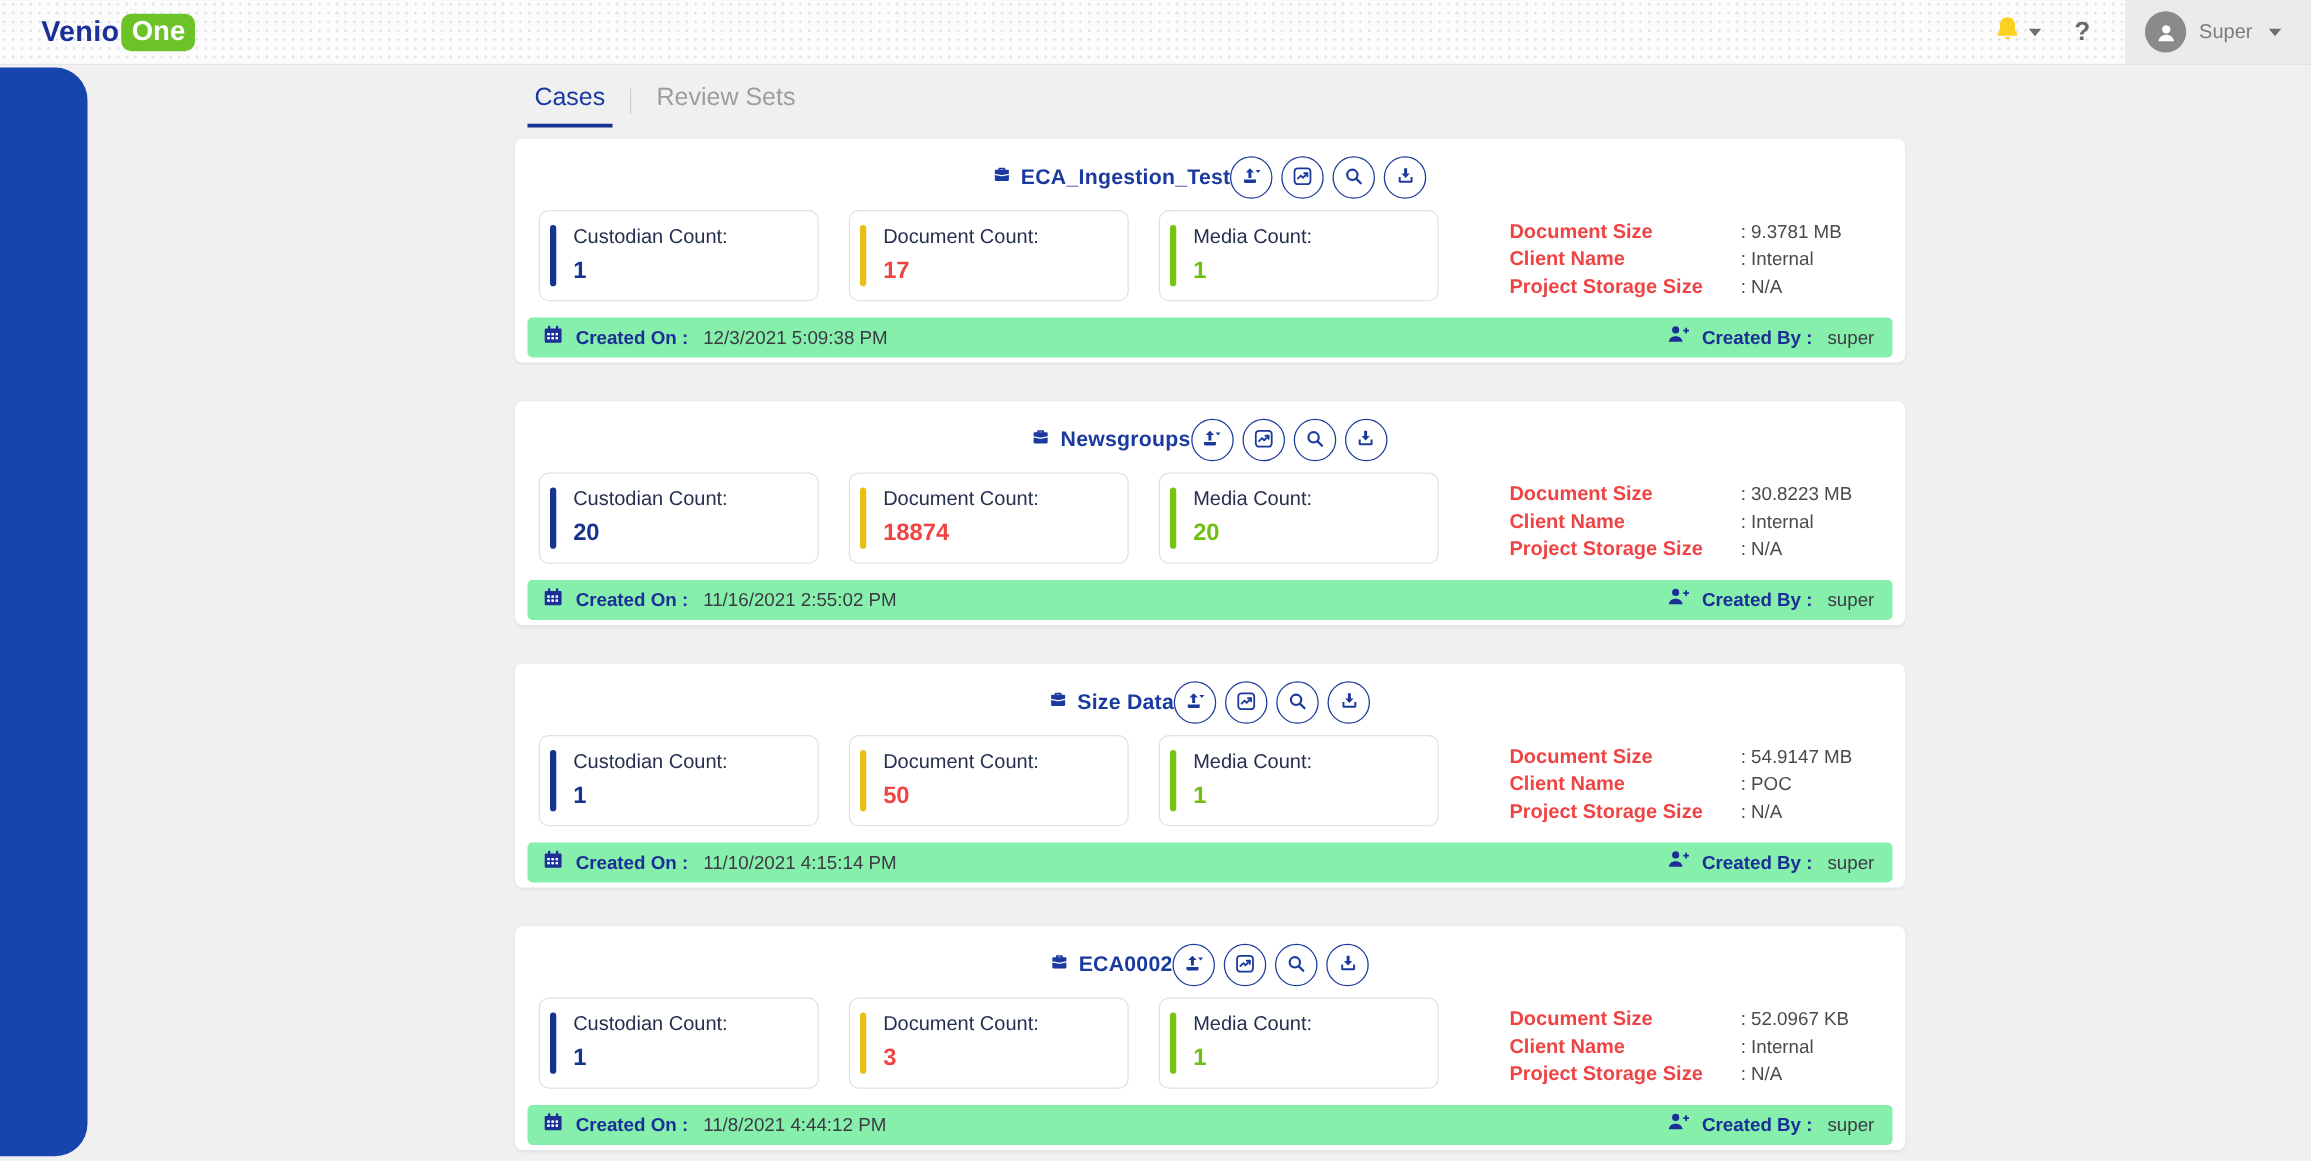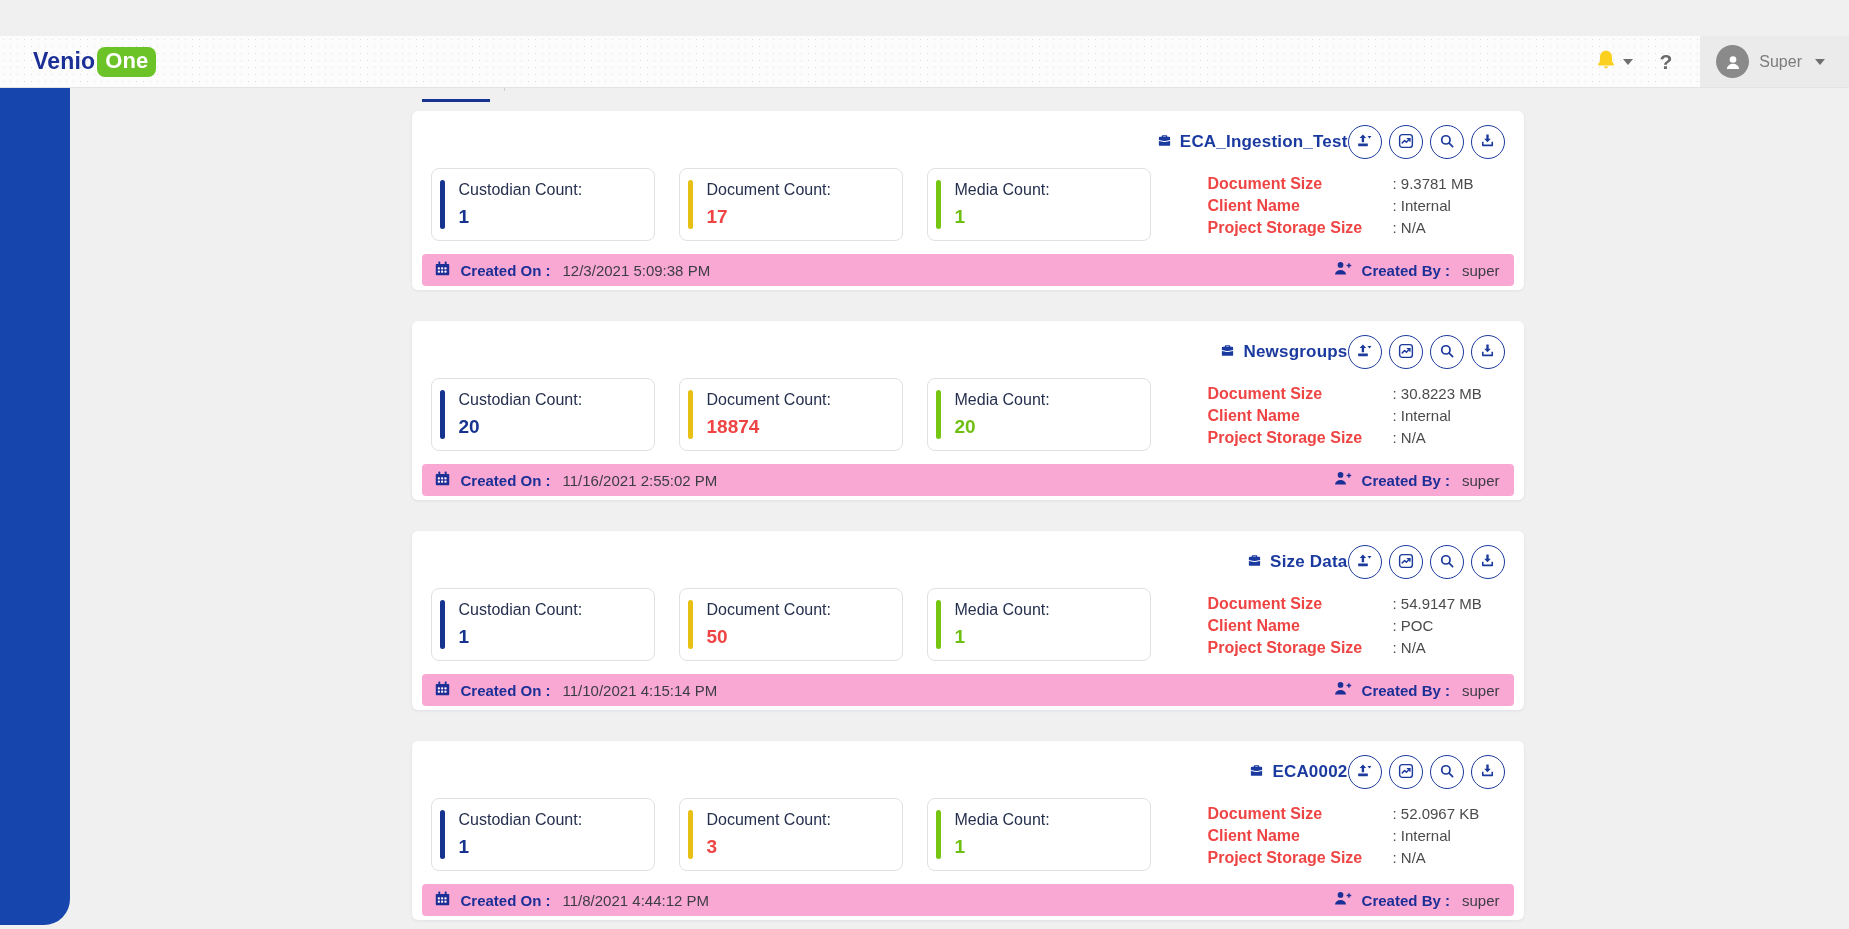--- a/index.html
+++ b/index.html
@@ -3,21 +3,21 @@
 <meta charset="utf-8">
 <style>
   * { margin:0; padding:0; box-sizing:border-box; }
   html,body { width:1849px; height:929px; overflow:hidden;
     font-family:"Liberation Sans", sans-serif; background:#f0f0f1; }
 
   
   .header { position:relative; height:52px; background:#fcfcfc;
     background-image:radial-gradient(#dadde6 0.9px, transparent 0.9px);
     background-size:7px 7px; border-bottom:1px solid #e4e4e6;
-    display:flex; align-items:center; z-index:10;margin-top:36px; }
+    display:flex; align-items:center; z-index:10; }
   .logo { display:flex; align-items:center; margin-left:33px; }
   .logo-venio { font-size:23px; font-weight:800; color:#1b2f96; letter-spacing:0.2px; }
   .logo-one { font-size:22px; font-weight:700; color:#ffffff; background:#6cc327;
     border-radius:8px; padding:1px 8px 3px; margin-left:2px; }
   .header-right { margin-left:auto; display:flex; align-items:center; height:100%; }
   .bell-wrap { display:flex; align-items:center; margin-right:26px; cursor:pointer; }
   .caret { width:0; height:0; border-left:5px solid transparent;
     border-right:5px solid transparent; border-top:6px solid #6f6f6f; margin-left:5px; }
   .help { font-size:21px; font-weight:700; color:#6b6b6b; margin-right:28px; cursor:pointer; }
   .user-chip { display:flex; align-items:center; background:#ebebeb; height:100%;
@@ -38,48 +38,48 @@
   .tab { font-size:20px; padding:0 6px 9px; cursor:pointer; }
   .tab.active { color:#1a39a0; font-weight:500; border-bottom:3px solid #16338f; }
   .tab.inactive { color:#9d9da1; border-bottom:3px solid transparent; }
   .tab-divider { width:1px; height:20px; background:#cfcfd4; margin:0 14px 8px; }
 
   .case-list { display:flex; flex-direction:column; gap:31px; }
 
   
   .card { background:#ffffff; border-radius:6px; padding:14px 10px 4px;
     box-shadow:0 1px 3px rgba(40,50,90,0.08); }
-  .card-head { display:flex; align-items:center; justify-content:flex-end;
+  .card-head { display:flex; align-items:center; justify-content:center;
     padding:0 9px; height:34px; }
   .case-title { display:flex; align-items:center; gap:8px; cursor:pointer; }
   .case-name { font-size:17px; font-weight:700; color:#1a3a9f; letter-spacing:0.2px; }
   .action-group { display:flex; gap:7px; }
   .icon-btn { width:34px; height:34px; border-radius:50%; border:1.8px solid #1b3a9c;
     background:#ffffff; display:flex; align-items:center; justify-content:center;
     cursor:pointer; padding:0; }
 
-  .card-body { display:flex; padding:0 9px; margin-top:9px; }
+  .card-body { display:flex; padding:0 9px; margin-top:9px;align-items:flex-end; }
   .stat-box { position:relative; width:224px; height:73px; border:1px solid #e1e1e4;
     border-radius:8px; background:#ffffff; padding:12px 10px 0 27px; margin-right:24px; }
   .stat-accent { position:absolute; left:8px; top:11px; bottom:11px; width:5px; border-radius:3px; }
   .accent-navy  { background:#16338f; }
   .accent-yellow{ background:#e8c013; }
   .accent-green { background:#76c510; }
   .stat-label { font-size:16px; color:#252f4e; }
   .stat-value { font-size:19px; font-weight:700; margin-top:7px; }
   .val-navy  { color:#16338f; }
   .val-yellow{ color:#ef4444; }
   .val-green { color:#6fbe12; }
 
   .meta-block { margin-left:33px; padding-top:5px; }
   .meta-row { display:flex; line-height:22px; }
   .meta-label { width:185px; font-size:16px; font-weight:700; color:#ef4444; }
   .meta-value { font-size:15px; color:#4b4b4b; }
 
-  .created-bar { margin-top:13px; height:32px; background:#f9a8d4; border-radius:4px;
+  .created-bar { margin-top:13px; height:32px; background:#86efac; border-radius:4px;
     display:flex; align-items:center; justify-content:space-between; padding:0 14px 0 12px; }
   .created-left, .created-right { display:flex; align-items:center; }
   .created-label { font-size:15px; font-weight:700; color:#1b2f96; margin:0 12px 0 10px; }
   .created-value { font-size:15px; color:#3c3c44; }
 </style>
 </head>
 <body>
 
 <div class="header">
   <div class="logo">

